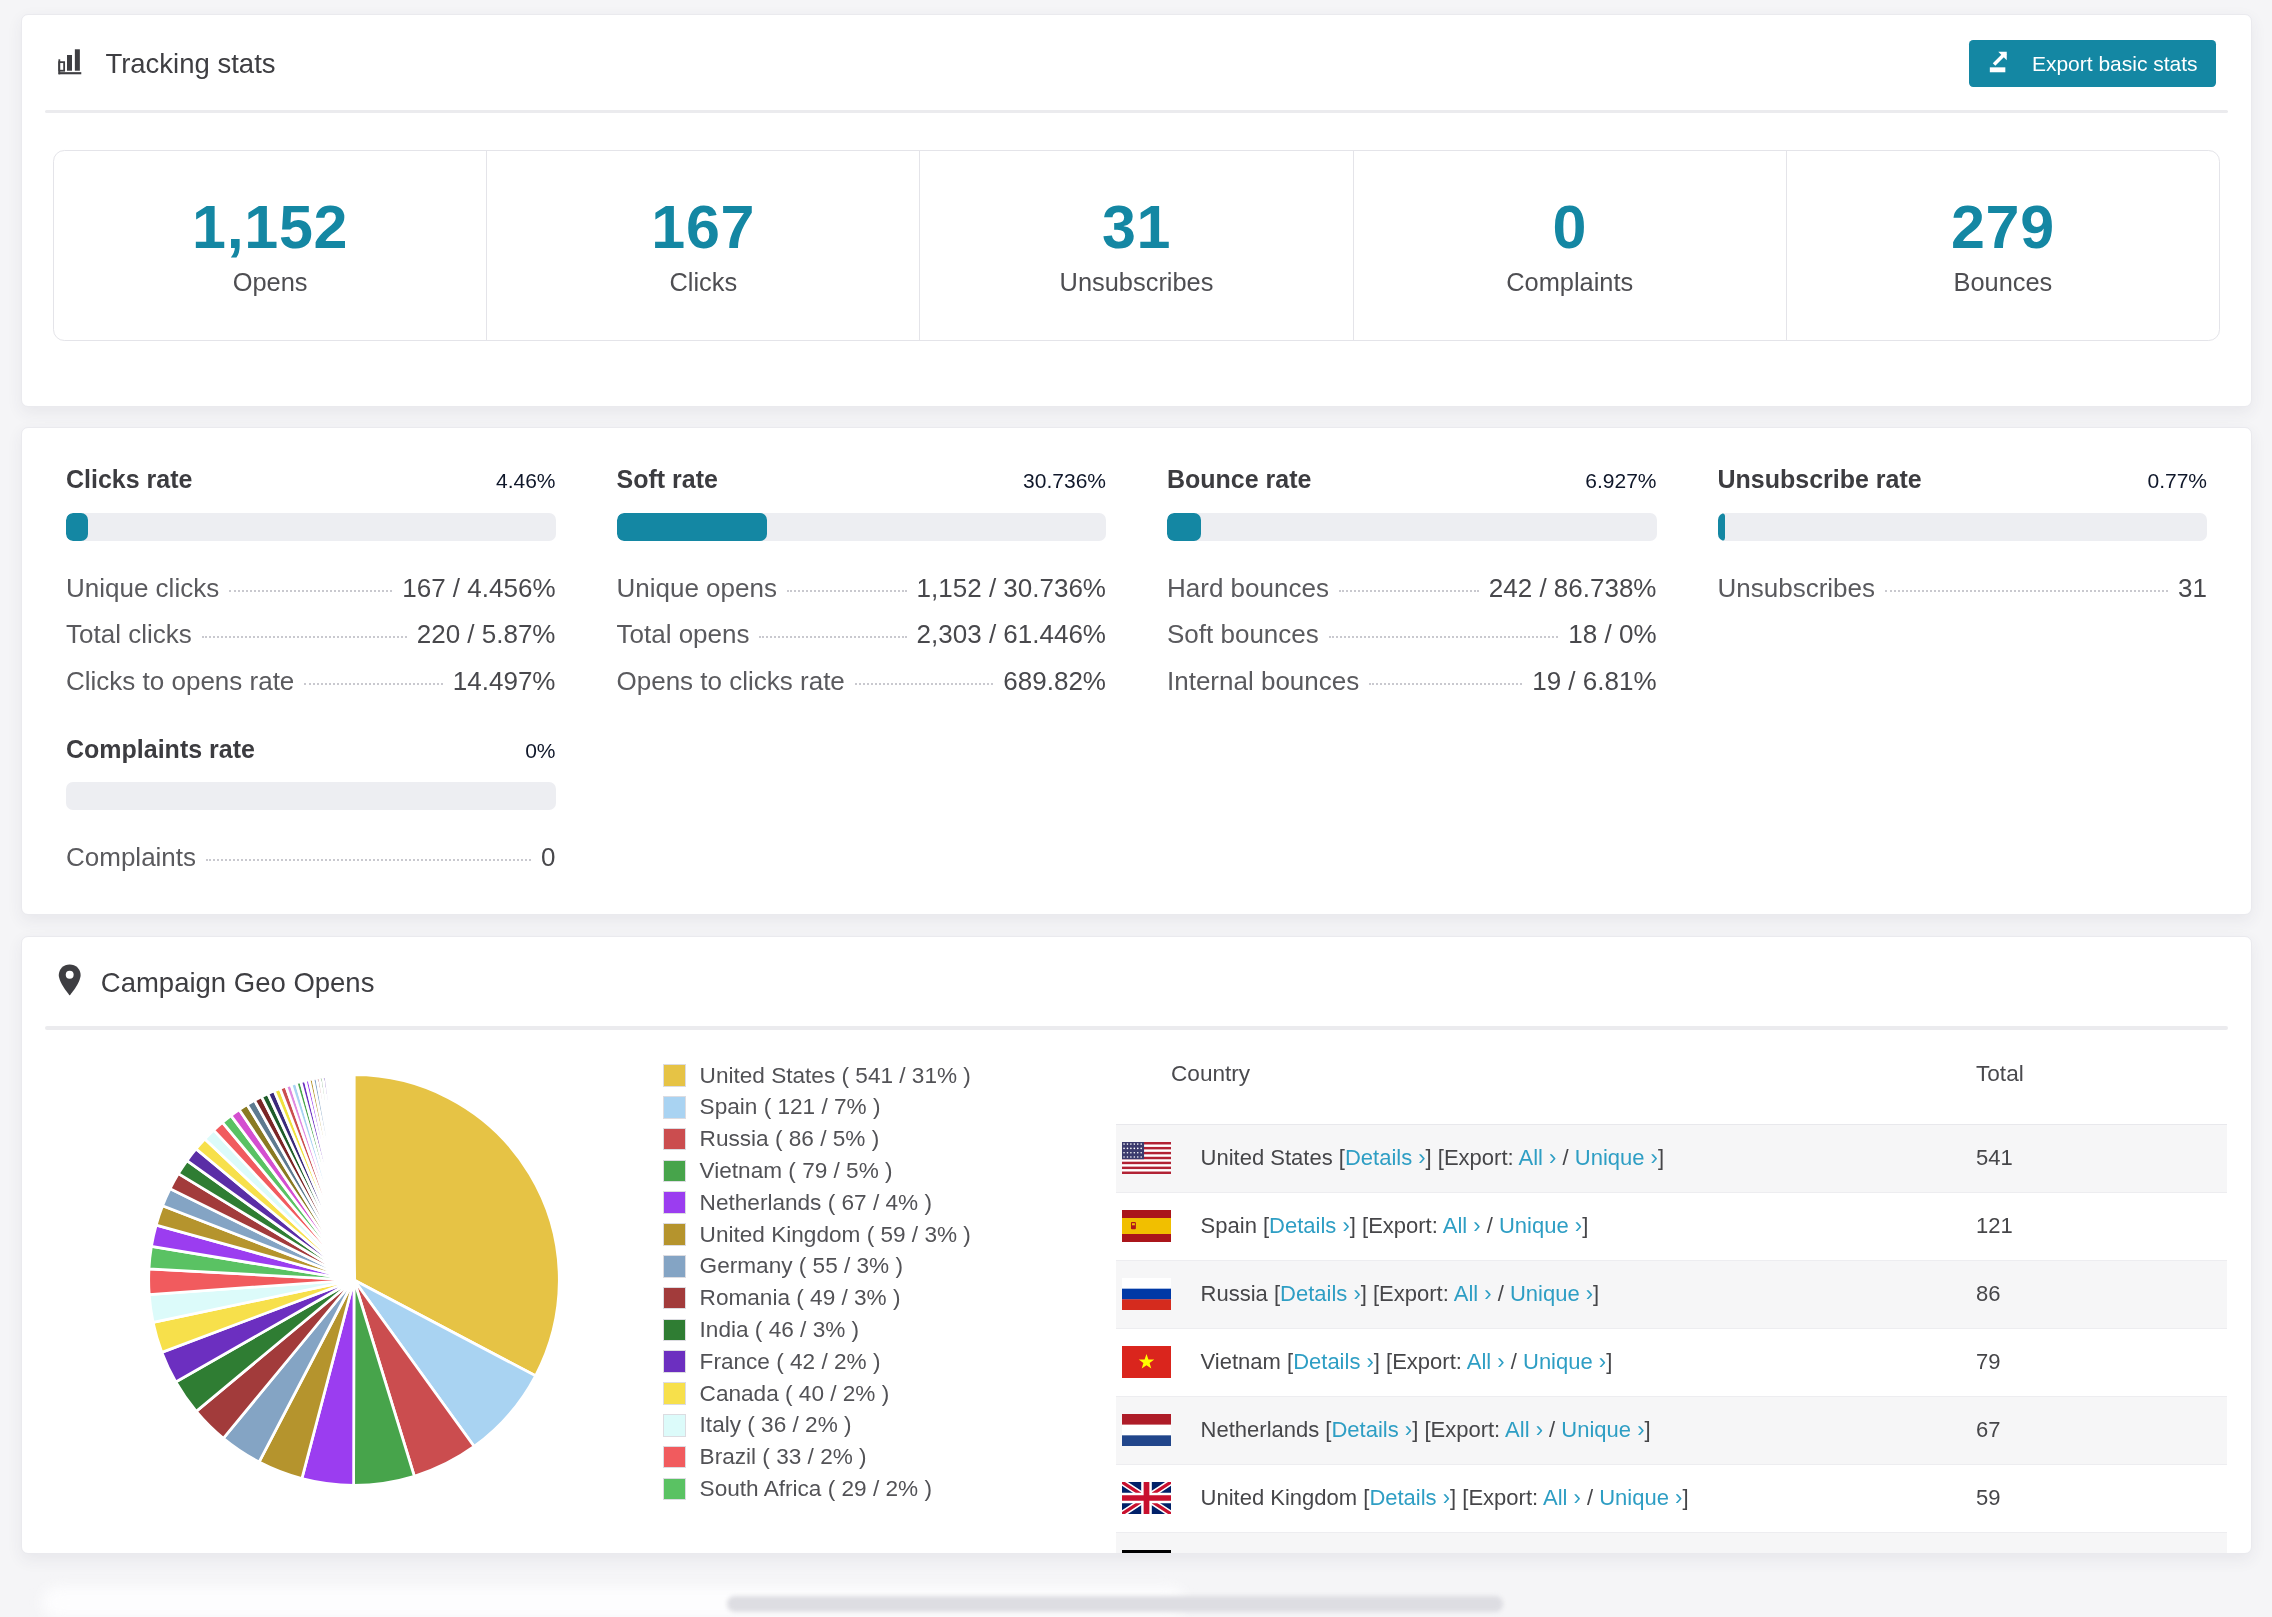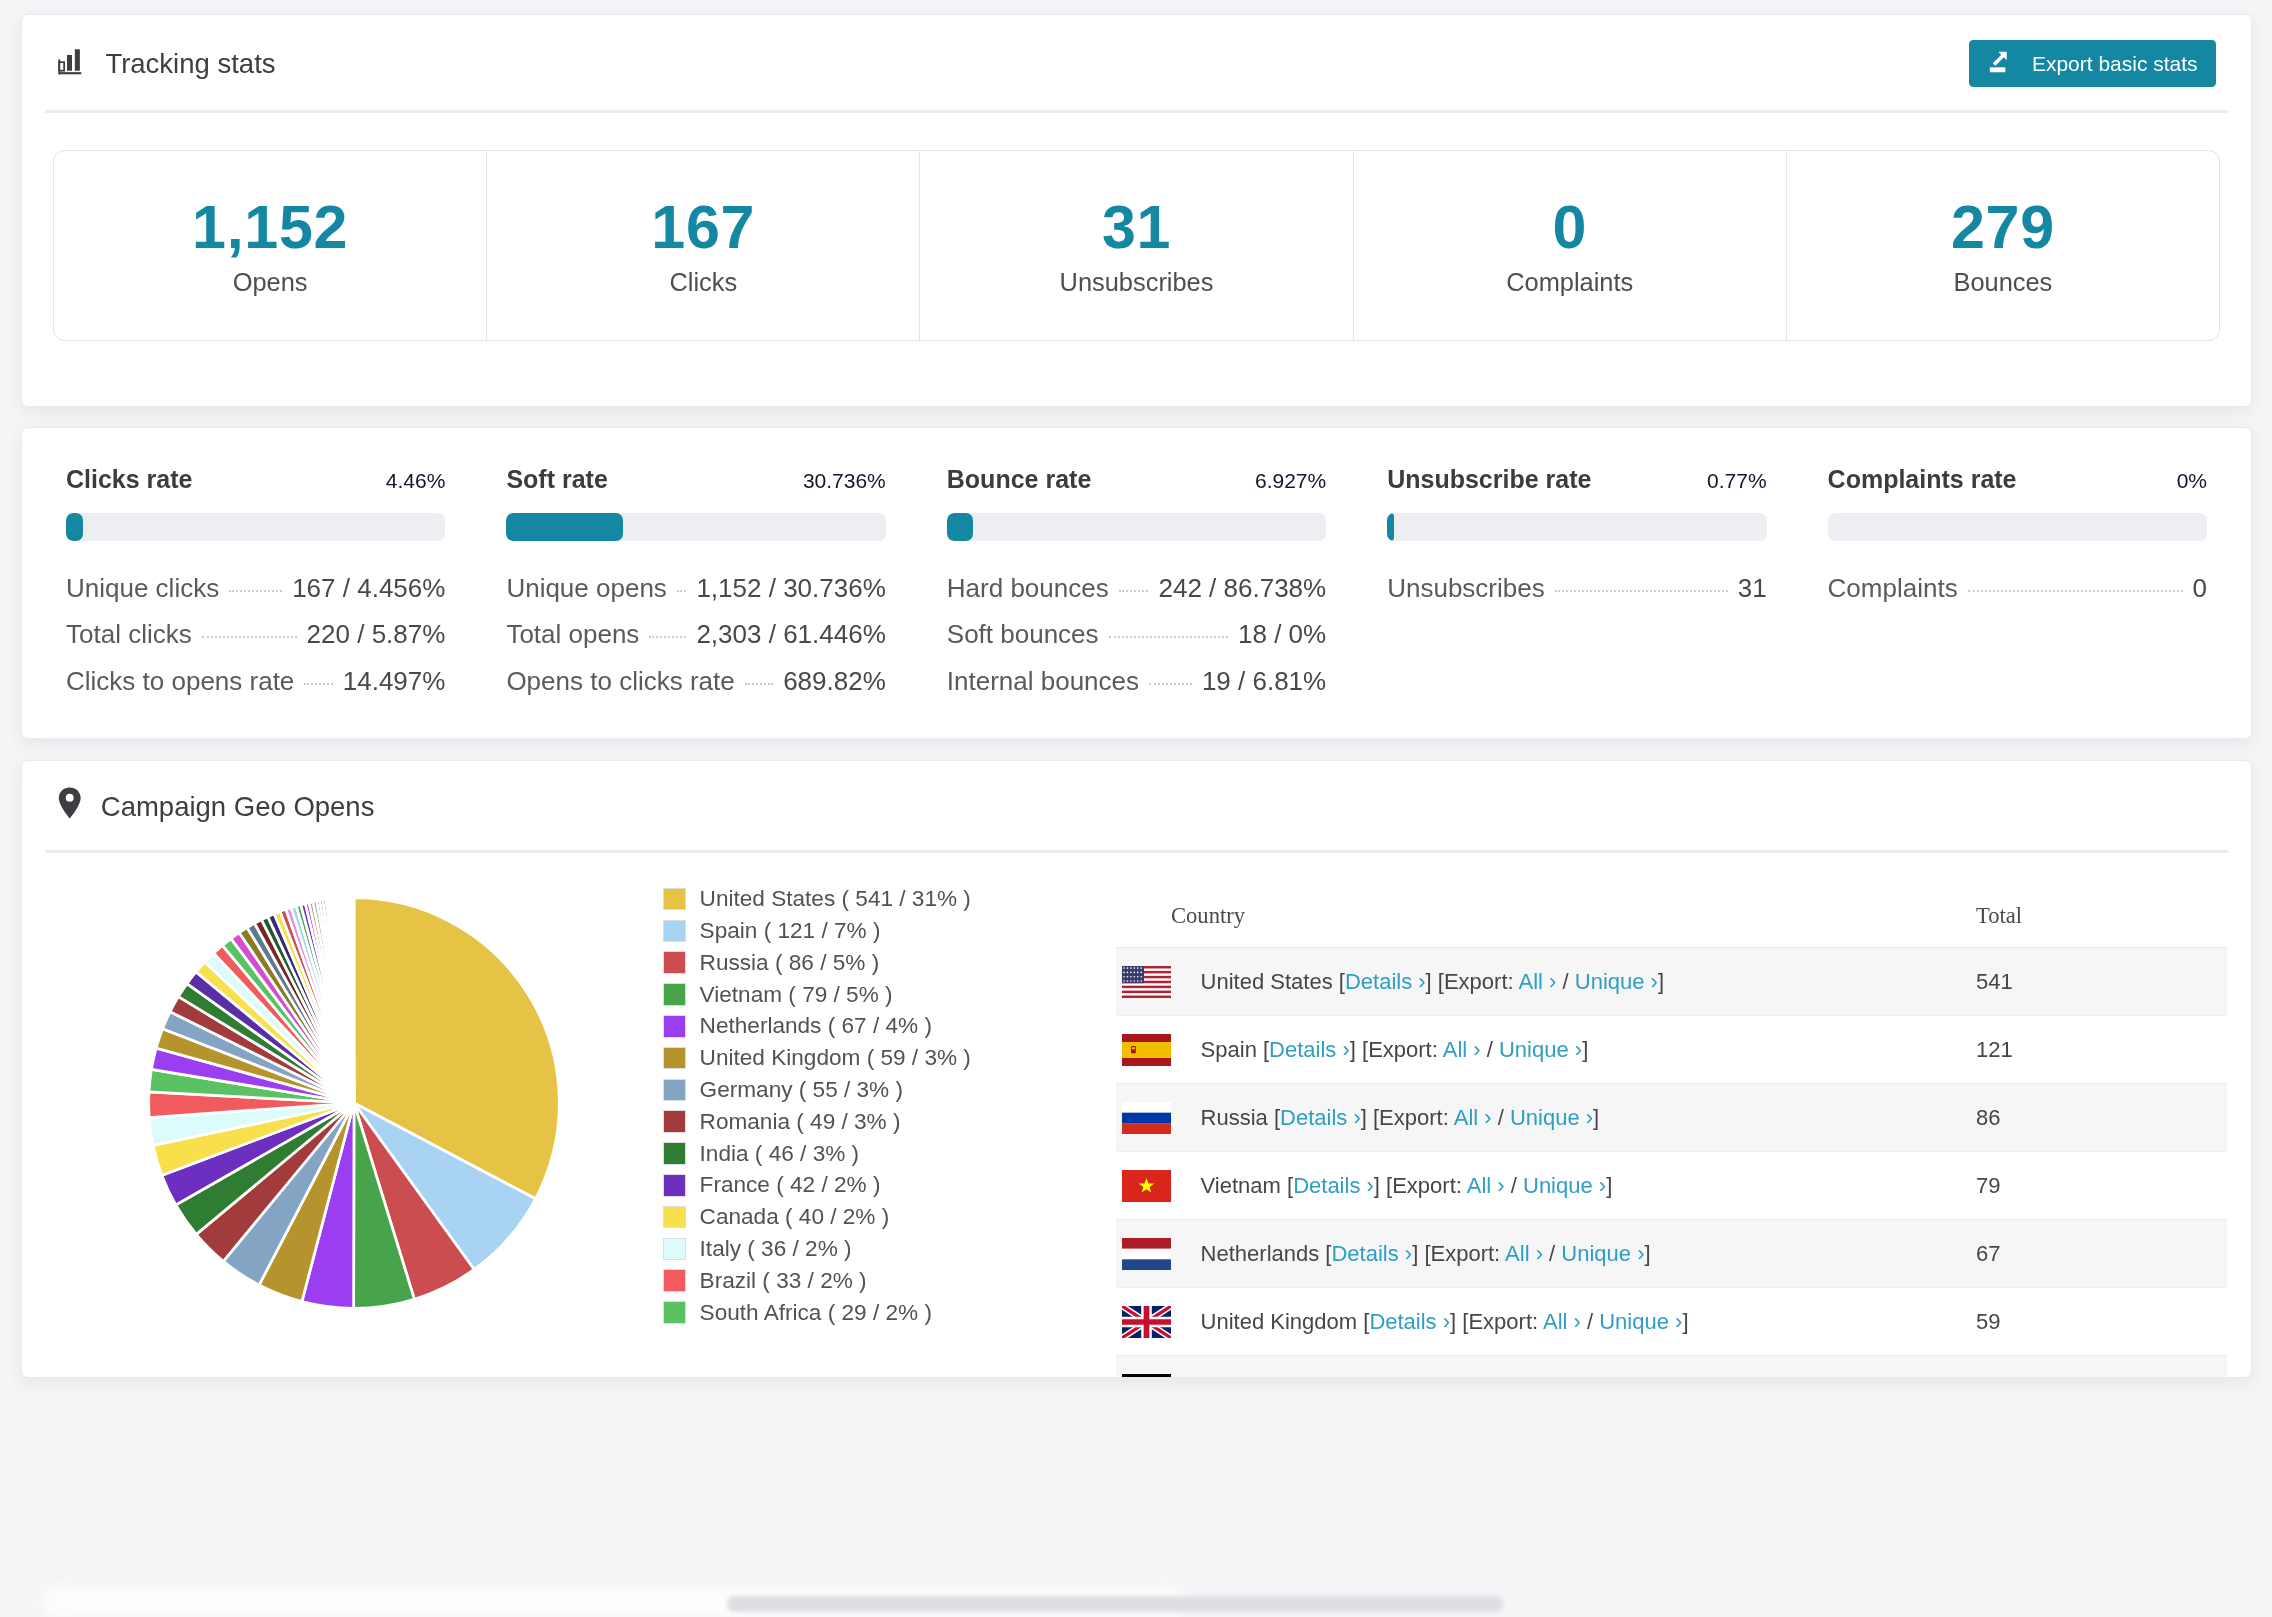--- a/index.html
+++ b/index.html
@@ -18,43 +18,43 @@
     border:none;border-radius:4.2px;font-size:21px;padding:0 18.4px;height:47px;
     font-family:inherit;cursor:pointer;}
   .stats-strip{display:flex;margin:37px 31px 0 31px;border:1.4px solid #e4e4e9;
     border-radius:11.3px;}
   .stat-cell{flex:1;text-align:center;padding:45px 0 44px 0;border-right:1.4px solid #e4e4e9;}
   .stat-cell:last-child{border-right:none;}
   .stat-value{font-size:61px;font-weight:700;color:#1487a3;line-height:62px;letter-spacing:0.7px;}
   .stat-label{font-size:25.4px;color:#4e4e52;margin-top:10px;line-height:28px;}
   
   #card-rates{margin-top:20px;padding:37px 44px 41px 44px;}
-  .rates-grid{display:grid;grid-template-columns:repeat(5,1fr);column-gap:61px;row-gap:38px;}
+  .rates-grid{display:grid;grid-template-columns:repeat(4,1fr);column-gap:61px;row-gap:38px;}
   .rate-head{display:flex;justify-content:space-between;align-items:baseline;}
   .rate-title{font-size:25px;font-weight:700;color:#3c3c40;}
   .rate-value{font-size:21px;font-weight:400;color:#0f172a;}
   .bar{margin-top:18.4px;height:28px;background:#edeef2;border-radius:7px;overflow:hidden;}
   .bar-fill{height:100%;background:#1487a3;border-radius:7px;}
   .kv-rows{margin-top:32px;}
   .kv-row{display:flex;align-items:baseline;margin-top:15.5px;font-size:26px;}
   .kv-row:first-child{margin-top:0;}
   .kv-label{color:#5a5a5e;white-space:nowrap;}
   .kv-leader{flex:1;border-bottom:2.1px dotted #c9c9cf;margin:0 10px;transform:translateY(-5px);}
   .kv-value{color:#48484c;white-space:nowrap;}
   
   #card-geo{margin-top:21px;height:618px;overflow:hidden;}
   .geo-body{display:flex;align-items:flex-start;padding:31px 24px 0 113px;}
   .pie-wrap{width:438px;height:438px;flex:0 0 auto;}
   .legend{margin-left:90px;width:397px;flex:0 0 auto;padding-top:2.8px;}
   .legend-item{display:flex;align-items:center;margin-bottom:7.8px;font-size:22.6px;
     color:#525256;line-height:24px;cursor:pointer;}
   .swatch{width:22.6px;height:22.6px;border:1.4px solid #dcdce1;margin-right:14px;flex:0 0 auto;}
   .geo-table{flex:1;margin-left:56px;height:503px;overflow:hidden;font-size:22px;}
-  .gt-header{display:flex;align-items:center;height:64px;border-bottom:1.4px solid #e8e8ec;
-    color:#4a4a4e;font-size:22.6px;font-family:Liberation Serif, serif;}
+  .gt-header{display:flex;height:64px;border-bottom:1.4px solid #e8e8ec;
+    color:#4a4a4e;font-size:22.6px;}
   .gt-country-col{flex:1;padding-left:55px;}
   .gt-total-col{width:258px;padding-left:7px;}
   .gt-row{display:flex;align-items:center;height:68px;border-bottom:0.7px solid #ededf0;
     color:#464649;}
   .gt-row.alt{background:#f6f6f7;}
   .gt-name-cell{flex:1;display:flex;align-items:center;}
   .flag{width:49px;height:32px;margin-left:5.6px;flex:0 0 auto;display:inline-block;}
   .flag svg{width:49px;height:32px;display:block;}
   .gt-name-text{margin-left:30px;}
   .lnk{color:#2e9ec4;text-decoration:none;cursor:pointer;}

